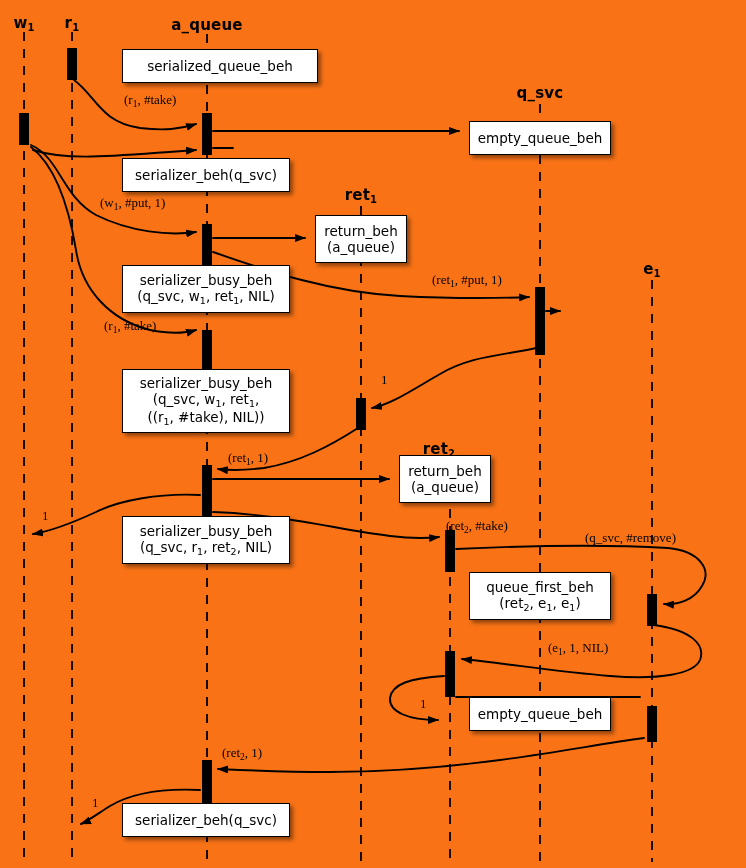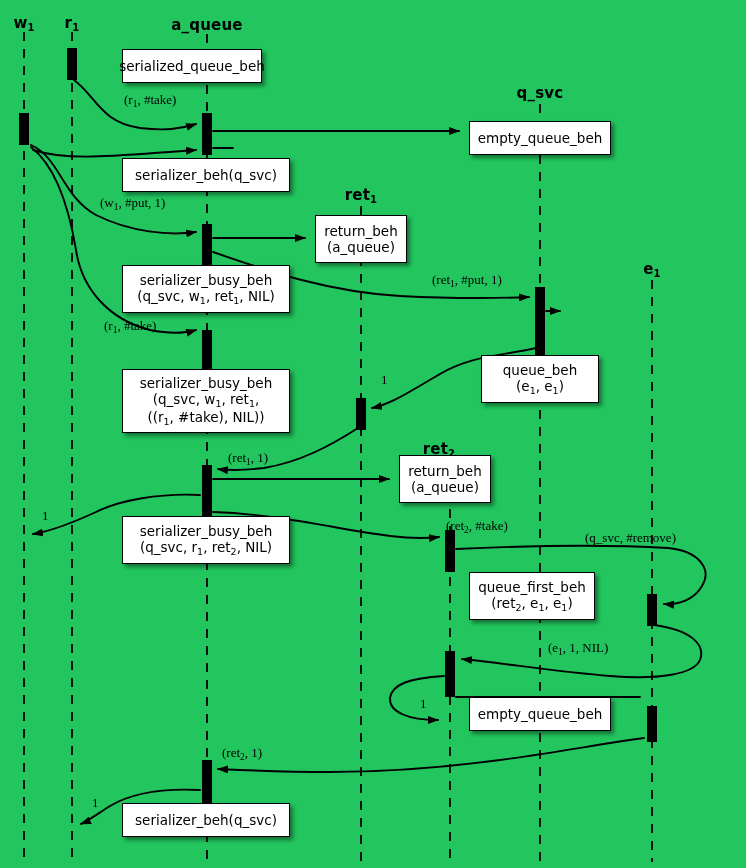--- a/index.html
+++ b/index.html
@@ -75,21 +75,21 @@
   .msg-label sub{
     font-size:9.5px;
     vertical-align:baseline;
     position:relative;
     top:3px;
   }
 </style>
 </head>
 <body>
 
-<div id="diagram" style="width: 746px; height: 868px; background: #22c55e;">
+<div id="diagram" style="width: 746px; height: 868px; background: #f97316;">
 
   <svg id="svg-layer" viewBox="0 0 746 868">
     <defs>
       <marker id="arrowhead" markerWidth="11" markerHeight="8" refX="10" refY="4" orient="auto" markerUnits="userSpaceOnUse">
         <path d="M0,0 L11,4 L0,8 Z" fill="#000"></path>
       </marker>
     </defs>
 
     <g stroke="#000" stroke-width="1.8" stroke-dasharray="9,8" fill="none">
       <line x1="24" y1="32" x2="24" y2="862"></line>
@@ -162,55 +162,51 @@
       </g>
     </svg>
 
 <div class="lifeline-label" style="left: 24px; top: 14px;">w<sub>1</sub></div>
     <div class="lifeline-label" style="left: 72px; top: 14px;">r<sub>1</sub></div>
     <div class="lifeline-label" style="left: 207px; top: 16px;">a_queue</div>
     <div class="lifeline-label" style="left: 361px; top: 186px;">ret<sub>1</sub></div>
     <div class="lifeline-label" style="left: 540px; top: 84px;">q_svc</div>
     <div class="lifeline-label" style="left: 439px; top: 440px;">ret<sub>2</sub></div>
     <div class="lifeline-label" style="left: 652px; top: 260px;">e<sub>1</sub></div>
-    <div class="beh-box" style="left: 122px; top: 49px; width: 140px; height: 34px;">
+    <div class="beh-box" style="left: 122px; top: 49px; width: 196px; height: 34px;">
       <span class="bline">serialized_queue_beh</span>
     </div>
     <div class="beh-box" style="left: 469px; top: 121px; width: 142px; height: 34px;">
       <span class="bline">empty_queue_beh</span>
     </div>
     <div class="beh-box" style="left: 122px; top: 158px; width: 168px; height: 34px;">
       <span class="bline">serializer_beh(q_svc)</span>
     </div>
     <div class="beh-box" style="left: 315px; top: 215px; width: 92px; height: 48px;">
       <span class="bline">return_beh</span>
       <span class="bline">(a_queue)</span>
     </div>
     <div class="beh-box" style="left: 122px; top: 265px; width: 168px; height: 48px;">
       <span class="bline">serializer_busy_beh</span>
       <span class="bline">(q_svc, w<sub>1</sub>, ret<sub>1</sub>, NIL)</span>
-    </div>
-    <div class="beh-box" style="left: 481px; top: 355px; width: 118px; height: 48px;">
-      <span class="bline">queue_beh</span>
-      <span class="bline">(e<sub>1</sub>, e<sub>1</sub>)</span>
     </div>
     <div class="beh-box" style="left: 122px; top: 369px; width: 168px; height: 64px;">
       <span class="bline">serializer_busy_beh</span>
       <span class="bline">(q_svc, w<sub>1</sub>, ret<sub>1</sub>,</span>
       <span class="bline">((r<sub>1</sub>, #take), NIL))</span>
     </div>
     <div class="beh-box" style="left: 399px; top: 455px; width: 92px; height: 48px;">
       <span class="bline">return_beh</span>
       <span class="bline">(a_queue)</span>
     </div>
     <div class="beh-box" style="left: 122px; top: 516px; width: 168px; height: 48px;">
       <span class="bline">serializer_busy_beh</span>
       <span class="bline">(q_svc, r<sub>1</sub>, ret<sub>2</sub>, NIL)</span>
     </div>
-    <div class="beh-box" style="left: 469px; top: 572px; width: 126px; height: 48px;">
+    <div class="beh-box" style="left: 469px; top: 572px; width: 142px; height: 48px;">
       <span class="bline">queue_first_beh</span>
       <span class="bline">(ret<sub>2</sub>, e<sub>1</sub>, e<sub>1</sub>)</span>
     </div>
     <div class="beh-box" style="left: 469px; top: 697px; width: 142px; height: 34px;">
       <span class="bline">empty_queue_beh</span>
     </div>
     <div class="beh-box" style="left: 122px; top: 803px; width: 168px; height: 34px;">
       <span class="bline">serializer_beh(q_svc)</span>
     </div>
     <div class="msg-label" style="left: 124px; top: 92px;">(r<sub>1</sub>, #take)</div>

